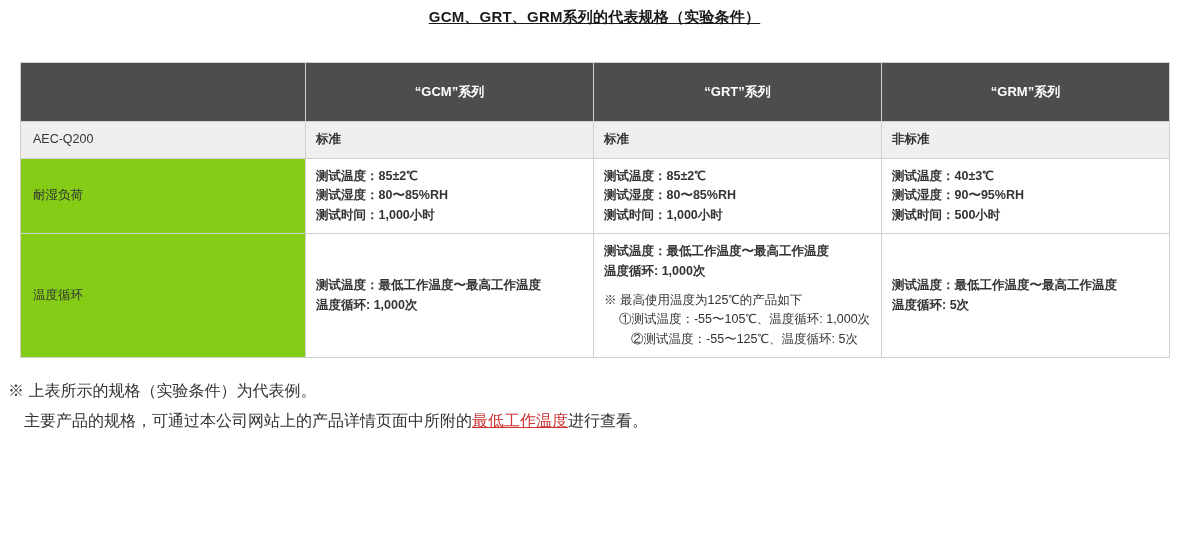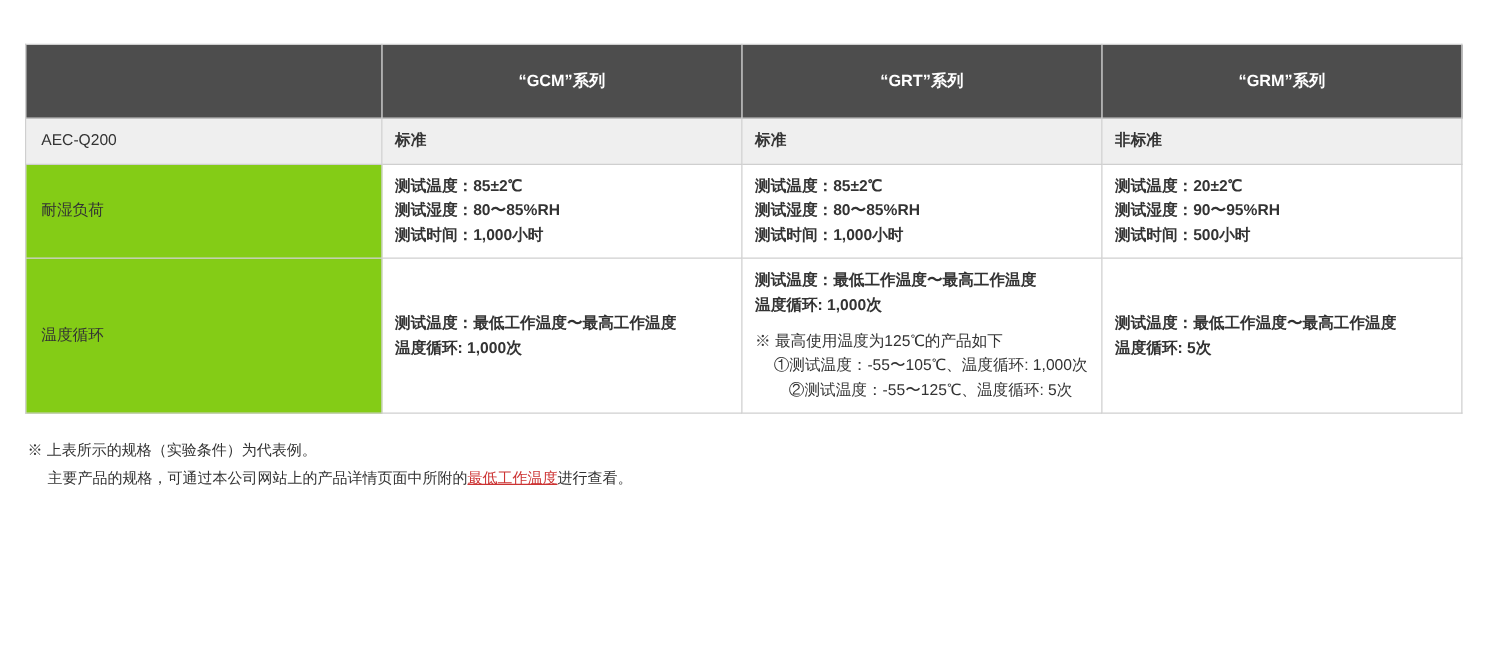--- a/index.html
+++ b/index.html
@@ -80,42 +80,43 @@
     text-indent: -14px;
   }
   .sub-indent {
     display: block;
     padding-left: 24px;
     text-indent: -10px;
     text-align: center;
   }
   .gap { height: 10px; display: block; }
   .footnotes {
-    margin: 18px 22px 0 22px;
-    font-size: 12px;
+    margin: 18px 22px 0 8px;
+    font-size: 16px;
     color: #333333;
     line-height: 1.85;
   }
   .footnotes .fn-first {
     padding-left: 16px;
     text-indent: -16px;
   }
   .footnotes .fn-rest {
     padding-left: 16px;
   }
   .link {
     color: #cc3333;
     text-decoration: underline;
   }
 </style>
 </head>
 <body>
 
 <div class="page">
 
+  <div class="title">GCM、GRT、GRM系列的代表规格（实验条件）</div>
 
   <div class="table-wrap">
     <table class="spec">
       <colgroup>
         <col class="col-head">
         <col class="col-data">
         <col class="col-data">
         <col class="col-data">
       </colgroup>
       <thead>
@@ -147,21 +148,21 @@
             <span class="line">测试温度：85±2℃</span>
             <span class="line">测试湿度：80〜85%RH</span>
             <span class="line">测试时间：1,000小时</span>
           </td>
           <td class="cell">
             <span class="line">测试温度：85±2℃</span>
             <span class="line">测试湿度：80〜85%RH</span>
             <span class="line">测试时间：1,000小时</span>
           </td>
           <td class="cell">
-            <span class="line">测试温度：20±2℃</span>
+            <span class="line">测试温度：40±3℃</span>
             <span class="line">测试湿度：90〜95%RH</span>
             <span class="line">测试时间：500小时</span>
           </td>
         </tr>
 
         <tr>
           <td class="rowhead">温度循环</td>
           <td class="cell">
             <span class="line">测试温度：最低工作温度〜最高工作温度</span>
             <span class="line">温度循环: 1,000次</span>

